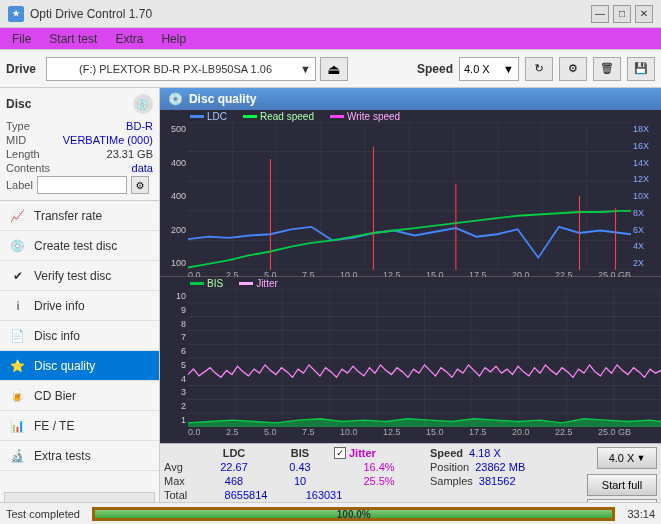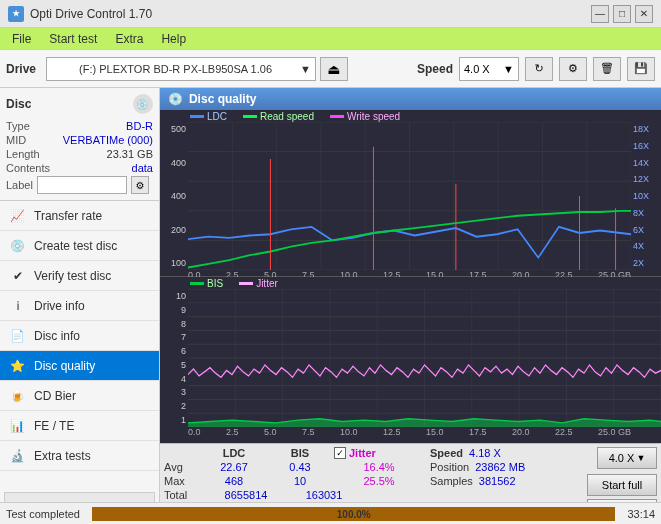--- a/index.html
+++ b/index.html
@@ -8,21 +8,21 @@
     
     .title-bar { background: #e8e8e8; height: 28px; display: flex; align-items: center; justify-content: space-between; padding: 0 8px; border-bottom: 1px solid #ccc; }
     .title-bar-left { display: flex; align-items: center; gap: 6px; }
     .title-bar-icon { width: 16px; height: 16px; background: #4a90d9; border-radius: 2px; display: flex; align-items: center; justify-content: center; color: white; font-size: 8px; font-weight: bold; }
     .title-bar-text { font-size: 12px; color: #333; }
     .title-bar-controls { display: flex; gap: 4px; }
     .title-btn { width: 18px; height: 18px; border: 1px solid #999; background: #e0e0e0; display: flex; align-items: center; justify-content: center; font-size: 10px; cursor: pointer; color: #333; }
     .title-btn.close { background: #e0e0e0; }
     
     
-    .menu-bar { height: 22px; background: #bef264; display: flex; align-items: center; padding: 0 4px; border-bottom: 1px solid #ccc; gap: 2px; }
+    .menu-bar { height: 22px; background: #d946ef; display: flex; align-items: center; padding: 0 4px; border-bottom: 1px solid #ccc; gap: 2px; }
     .menu-item { padding: 2px 8px; font-size: 12px; cursor: pointer; color: #333; }
     
     
     .toolbar { height: 38px; background: #f5f5f5; border-bottom: 1px solid #ccc; display: flex; align-items: center; padding: 0 6px; gap: 6px; }
     .toolbar-label { font-size: 12px; font-weight: bold; color: #333; margin-right: 4px; }
     .drive-selector { display: flex; align-items: center; gap: 4px; flex: 1; }
     .drive-dropdown { height: 24px; background: white; border: 1px solid #aaa; padding: 0 4px; font-size: 11px; min-width: 200px; display: flex; align-items: center; justify-content: space-between; cursor: pointer; }
     .drive-dropdown span { color: #333; margin-left: 28px; }
     .eject-btn { width: 28px; height: 24px; background: #e8e8e8; border: 1px solid #aaa; display: flex; align-items: center; justify-content: center; cursor: pointer; font-size: 14px; }
     .speed-label { font-size: 12px; font-weight: bold; color: #333; margin-left: 8px; }
@@ -49,21 +49,21 @@
     .sidebar-nav { flex: 1; }
     .nav-item { height: 30px; display: flex; align-items: center; padding: 0 10px; gap: 8px; cursor: pointer; color: #333; font-size: 12px; border-bottom: 1px solid #e0e0e0; }
     .nav-item.active { background: #0078d7; color: white; }
     .nav-icon { width: 16px; height: 16px; display: flex; align-items: center; justify-content: center; font-size: 12px; flex-shrink: 0; }
     
     .status-window-btn { height: 28px; background: #e8e8e8; border: 1px solid #ccc; border-top: 1px solid #ccc; display: flex; align-items: center; justify-content: center; cursor: pointer; font-size: 11px; color: #333; margin: 4px 4px; }
     
     
     .status-bar { height: 22px; background: #f0f0f0; border-top: 1px solid #ccc; display: flex; align-items: center; padding: 0 6px; gap: 6px; position: absolute; bottom: 0; left: 0; right: 0; }
     .status-text { font-size: 11px; color: #333; }
-    .progress-bar { flex: 1; height: 14px; background: #e0e0e0; border: 7px solid #a16207; position: relative; margin: 0 6px; }
+    .progress-bar { flex: 1; height: 14px; background: #e0e0e0; border: 3px solid #a16207; position: relative; margin: 0 6px; }
     .progress-fill { height: 100%; background: linear-gradient(to bottom, #80cc80, #40a840); width: 100%; }
     .progress-text { position: absolute; left: 50%; top: 50%; transform: translate(-50%, -50%); font-size: 10px; color: #333; font-weight: bold; }
     .status-time { font-size: 11px; color: #333; margin-left: auto; }
     
     
     .right-panel { flex: 1; display: flex; flex-direction: column; overflow: hidden; }
     .quality-header { background: linear-gradient(to bottom, #5a9ae0, #4a7abc); height: 22px; display: flex; align-items: center; padding: 0 8px; gap: 6px; }
     .quality-title { color: white; font-size: 12px; font-weight: bold; }
     .quality-icon { color: white; font-size: 12px; }
     

